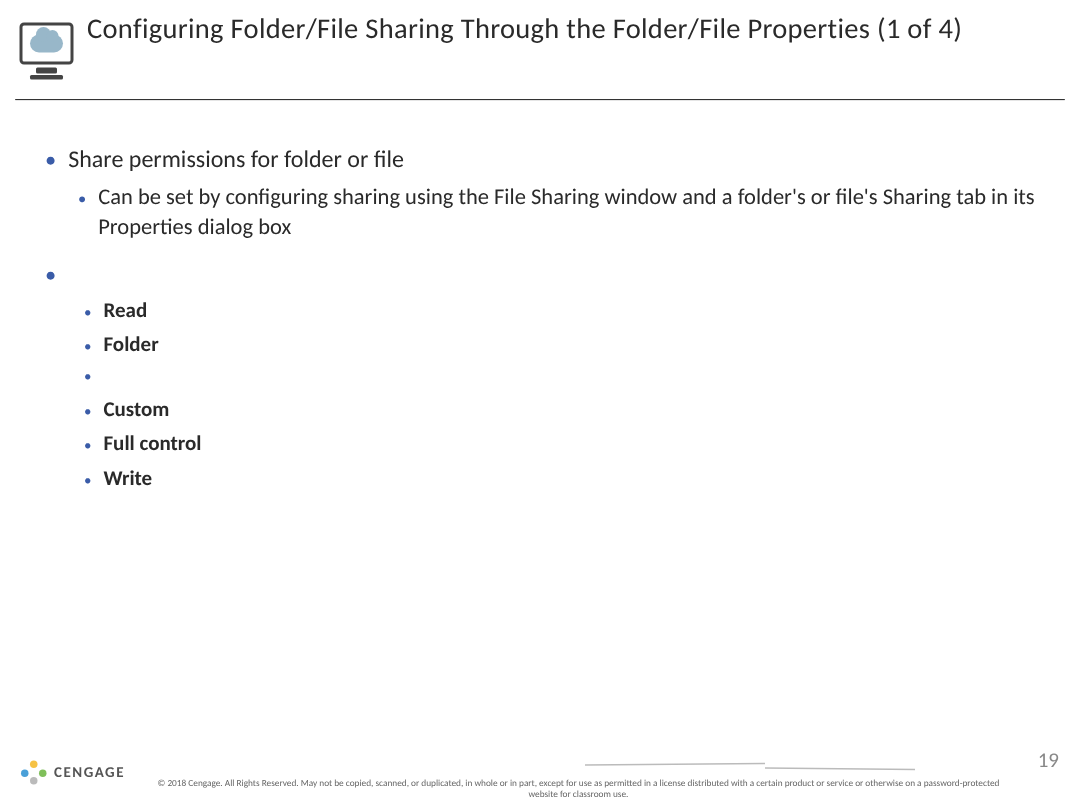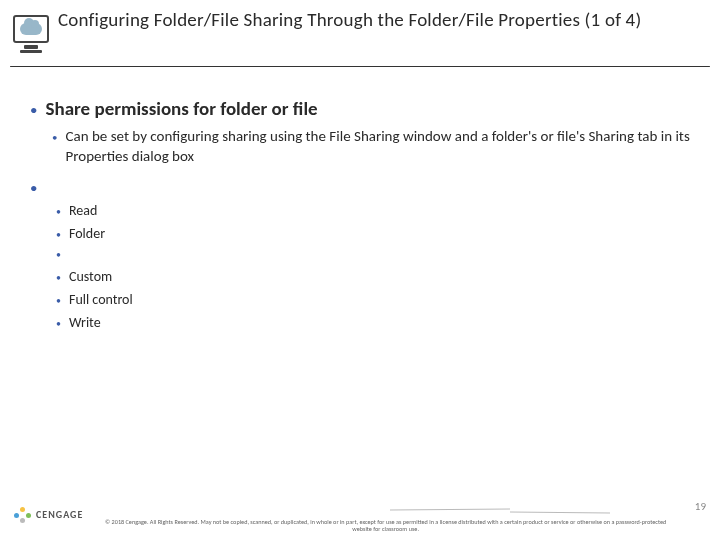--- a/index.html
+++ b/index.html
@@ -19,48 +19,48 @@
 
   .title { font-size: 19px; font-weight: 400; color: #2a2a2a; line-height: 1.25; padding-left: 6px; flex: 1; letter-spacing: 0.2px; }
   .title-rule { border: none; border-top: 1px solid #333; margin: 12px 10px 0 10px; }
 
   
   .body { padding: 30px 30px 0 30px; font-size: 15px; color: #2a2a2a; }
   ul.lvl1 { list-style: none; }
   ul.lvl1 > li { margin-bottom: 14px; }
   ul.lvl1 > li > .b-row { display: flex; align-items: baseline; }
   .dot1 { color: #3a5ca8; font-size: 15px; margin-right: 8px; line-height: 1; }
-  .t1 { font-size: 19px; font-weight: 700; }
+  .t1 { font-size: 16px; font-weight: 400; }
 
   ul.lvl2 { list-style: none; margin: 6px 0 0 22px; }
   ul.lvl2 > li { margin-bottom: 6px; display: flex; align-items: baseline; }
   .dot2 { color: #3a5ca8; font-size: 11px; margin-right: 8px; line-height: 1.4; }
   .t2 { font-size: 15px; font-weight: 400; line-height: 1.35; }
 
   ul.lvl3 { list-style: none; margin: 6px 0 0 26px; }
   ul.lvl3 > li { margin-bottom: 6px; display: flex; align-items: baseline; }
   .dot3 { color: #3a5ca8; font-size: 10px; margin-right: 8px; line-height: 1.4; }
-  .t3 { font-size: 14px; font-weight: 400; }
+  .t3 { font-size: 14px; font-weight: 700; }
 
   
   .footer { position: absolute; left: 0; right: 0; bottom: 6px; display: flex; align-items: center; padding: 0 14px; }
   .brand { display: flex; align-items: center; gap: 4px; margin-top: 16px; }
   .brand-mark { width: 18px; height: 18px; position: relative; }
   .brand-mark span { position: absolute; width: 5px; height: 5px; border-radius: 50%; }
   .brand-mark .c1 { background: #f6c244; top: 2px; left: 6px; }
   .brand-mark .c2 { background: #4aa0d8; top: 8px; left: 0; }
   .brand-mark .c3 { background: #7fbf5a; top: 8px; left: 12px; }
   .brand-mark .c4 { background: #bbb; top: 13px; left: 6px; }
   .brand-text { font-size: 10px; letter-spacing: 1px; color: #555; font-weight: 600; }
   .copyright { flex: 1; text-align: center; font-size: 6.2px; color: #666; line-height: 1.25; padding: 0 20px; margin-top: 40px; }
   .decor-lines { position: absolute; right: 110px; bottom: 24px; width: 220px; height: 10px; }
   .decor-lines::before, .decor-lines::after { content: ""; position: absolute; height: 1px; background: #bbb; }
   .decor-lines::before { width: 120px; left: 0; top: 3px; transform: rotate(-0.5deg); }
   .decor-lines::after { width: 100px; right: 0; top: 6px; transform: rotate(0.6deg); }
-  .page-num { font-size: 11px; color: #888; min-width: 18px; text-align: right; }
+  .page-num { font-size: 14px; color: #888; min-width: 18px; text-align: right; }
 </style>
 </head>
 <body>
 
 <div class="slide">
 
   <div class="header">
     <div class="icon-box">
       <div class="monitor">
           <div class="cloud"></div>

